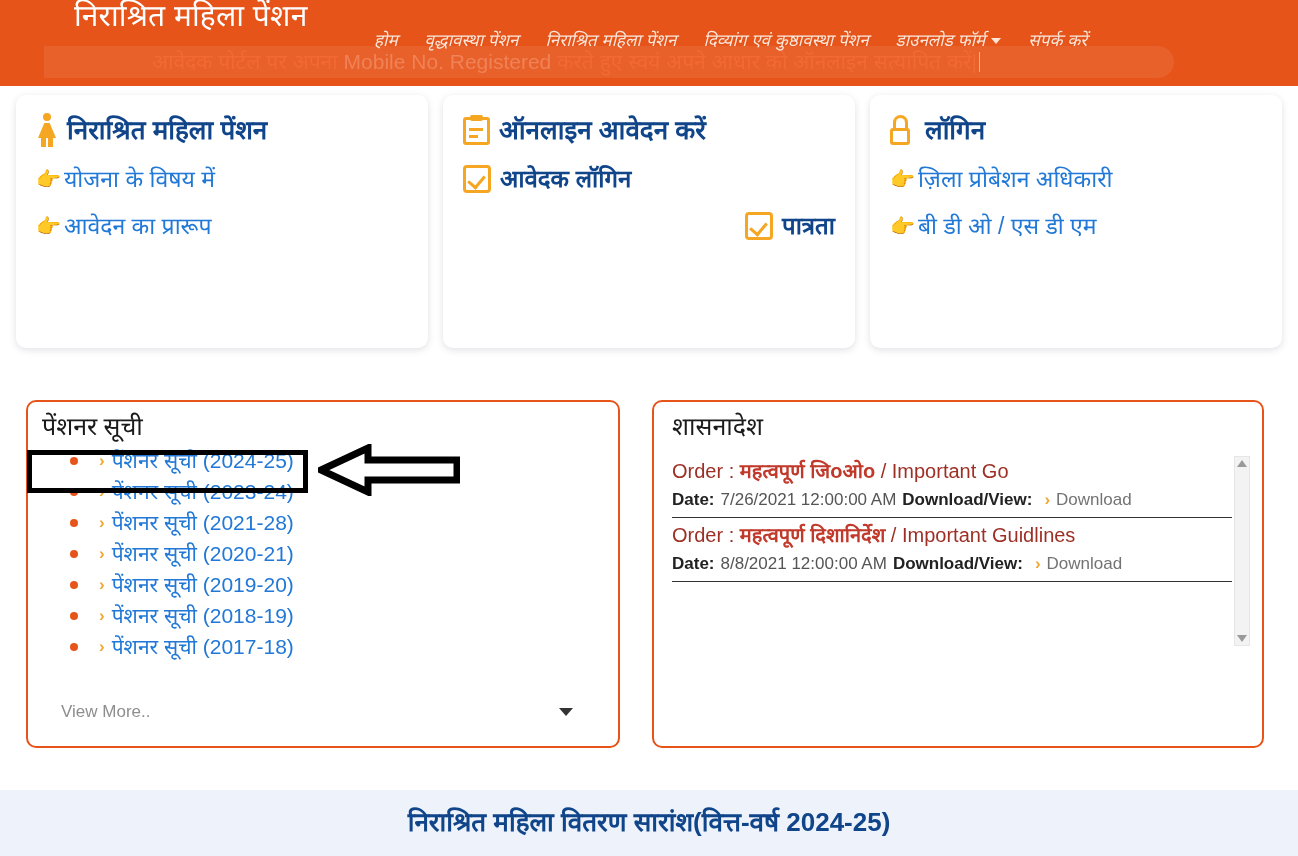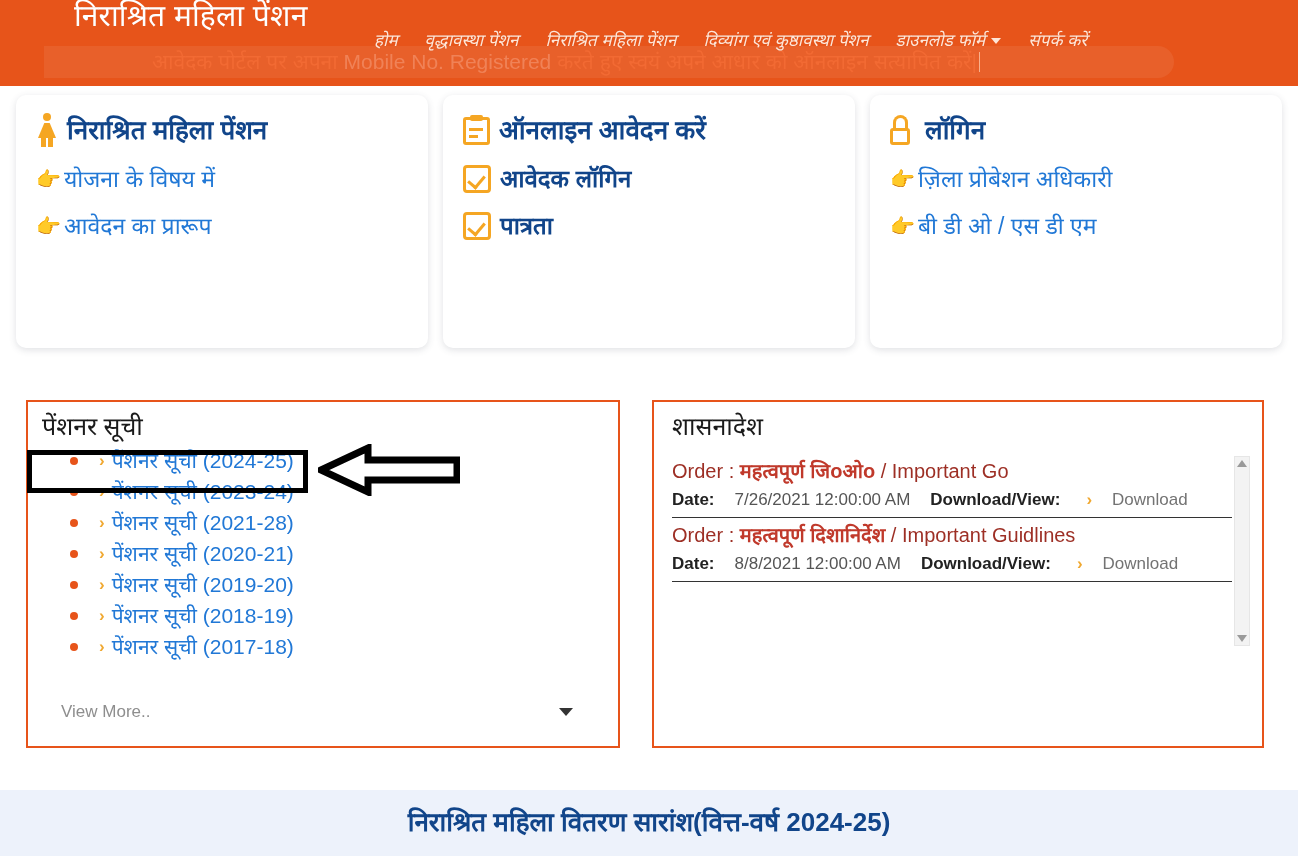--- a/index.html
+++ b/index.html
@@ -117,21 +117,21 @@
     display: flex;
     align-items: center;
     gap: 3px;
     color: #2178D6;
     font-size: 23px;
     line-height: 30px;
     margin-top: 17px;
     cursor: pointer;
   }
   .card-link.ck { gap: 9px; font-weight: bold; color: #11458A; font-size: 24px; }
-  .card-link.ck.tight { gap: 9px; }
+  .card-link.ck.tight { gap: 9px; justify-content: flex-end; }
   .emoji-hand { font-size: 20px; line-height: 1; }
 
   
   .ico { flex: 0 0 auto; display: inline-block; }
   .ico-woman { width: 22px; height: 34px; position: relative; }
   .ico-woman .head { position: absolute; left: 7px; top: 0; width: 8px; height: 8px; border-radius: 50%; background: #F5A623; }
   .ico-woman .body { position: absolute; left: 2px; top: 10px; width: 18px; height: 15px; background: #F5A623;
       clip-path: polygon(35% 0%, 65% 0%, 100% 100%, 0% 100%); }
   .ico-woman .l1 { position: absolute; left: 5px; top: 25px; width: 5px; height: 9px; background: #F5A623; }
   .ico-woman .l2 { position: absolute; left: 12px; top: 25px; width: 5px; height: 9px; background: #F5A623; }
@@ -165,21 +165,21 @@
     position: absolute;
     left: 0; top: 400px;
     width: 1298px;
     display: flex;
     gap: 32px;
     padding: 0 26px;
   }
   .panel {
     background: #fff;
     border: 2px solid #E7541A;
-    border-radius: 0;
+    border-radius: 10px;
     height: 348px;
     position: relative;
   }
   .panel-left { width: 594px; padding: 10px 14px 10px 14px; }
   .panel-right { width: 612px; padding: 10px 18px 10px 18px; }
   .panel-title {
     color: #1a1a1a;
     font-size: 25px;
     font-weight: 400;
     line-height: 30px;
@@ -230,21 +230,21 @@
   .orders { width: 560px; }
   .order-row { margin-bottom: 0px; }
   .order-title {
     color: #9D2F25;
     font-size: 20px;
     line-height: 34px;
     white-space: nowrap;
   }
   .order-title b { color: #C0392B; font-weight: bold; }
   .order-meta {
-    display: flex; align-items: center; gap: 20px;
+    display: flex; align-items: center; gap: 6px;
     border-bottom: 1.5px solid #333;
     padding-bottom: 5px;
     font-size: 17px;
     line-height: 24px;
     color: #444;
     white-space: nowrap;
   }
   .order-meta .lbl { font-weight: bold; color: #222; }
   .order-meta .val { color: #555; }
   .order-meta .dlchev { color: #F0A830; font-weight: 700; margin-left: 6px; }

